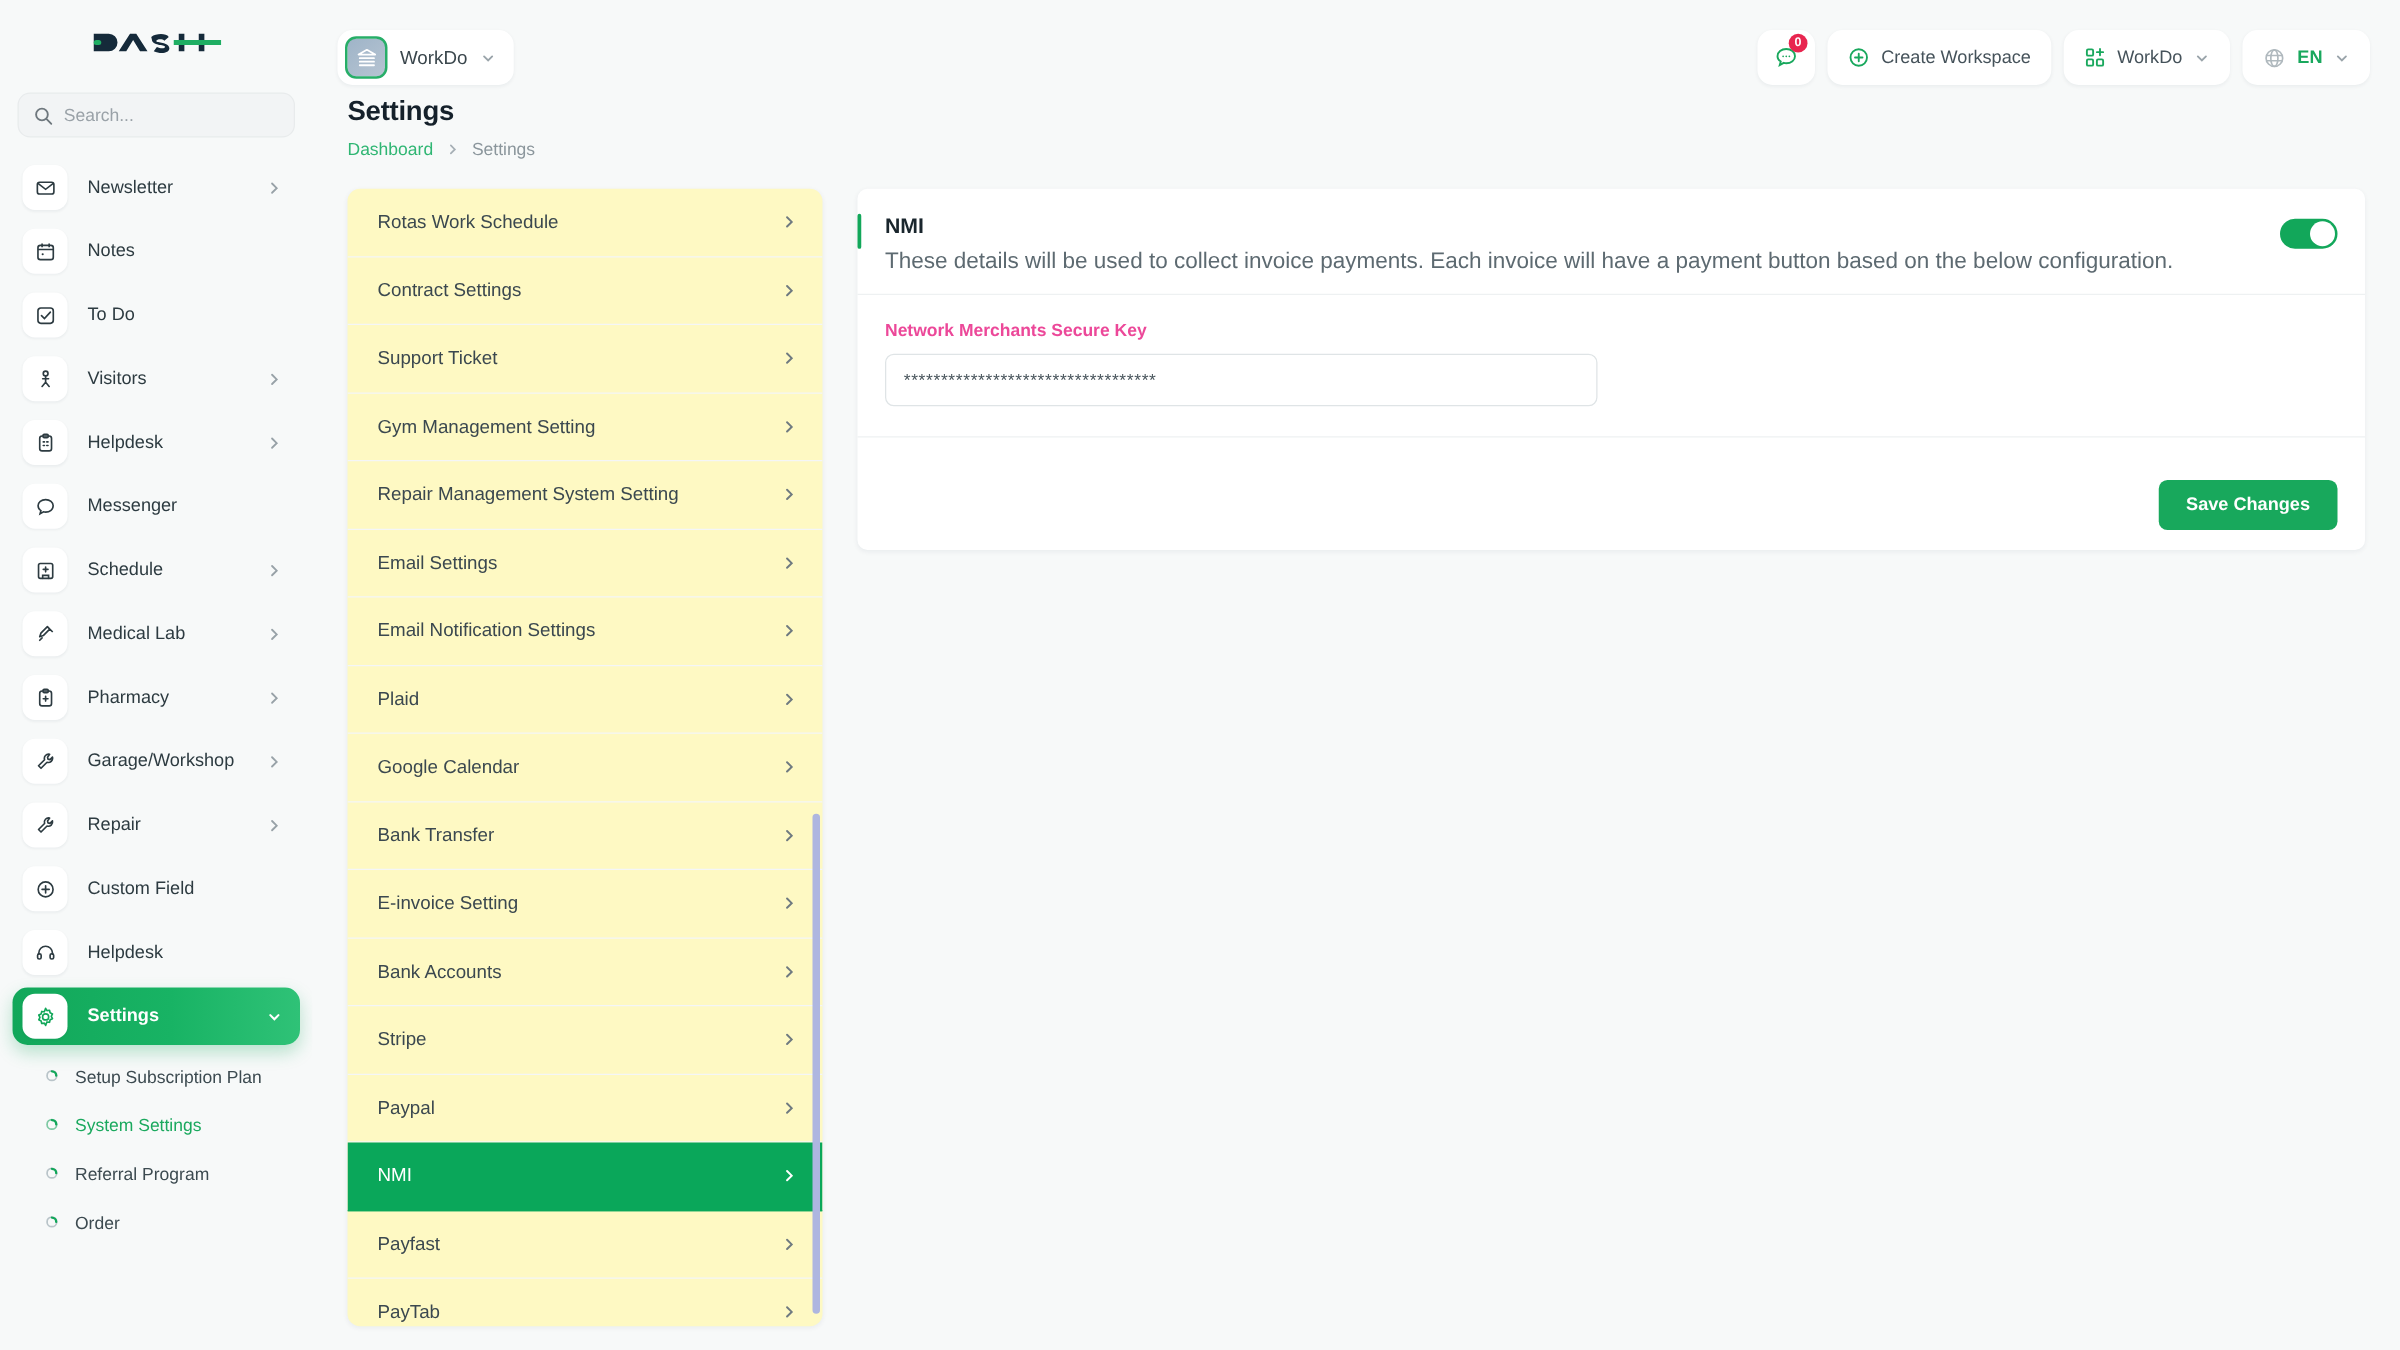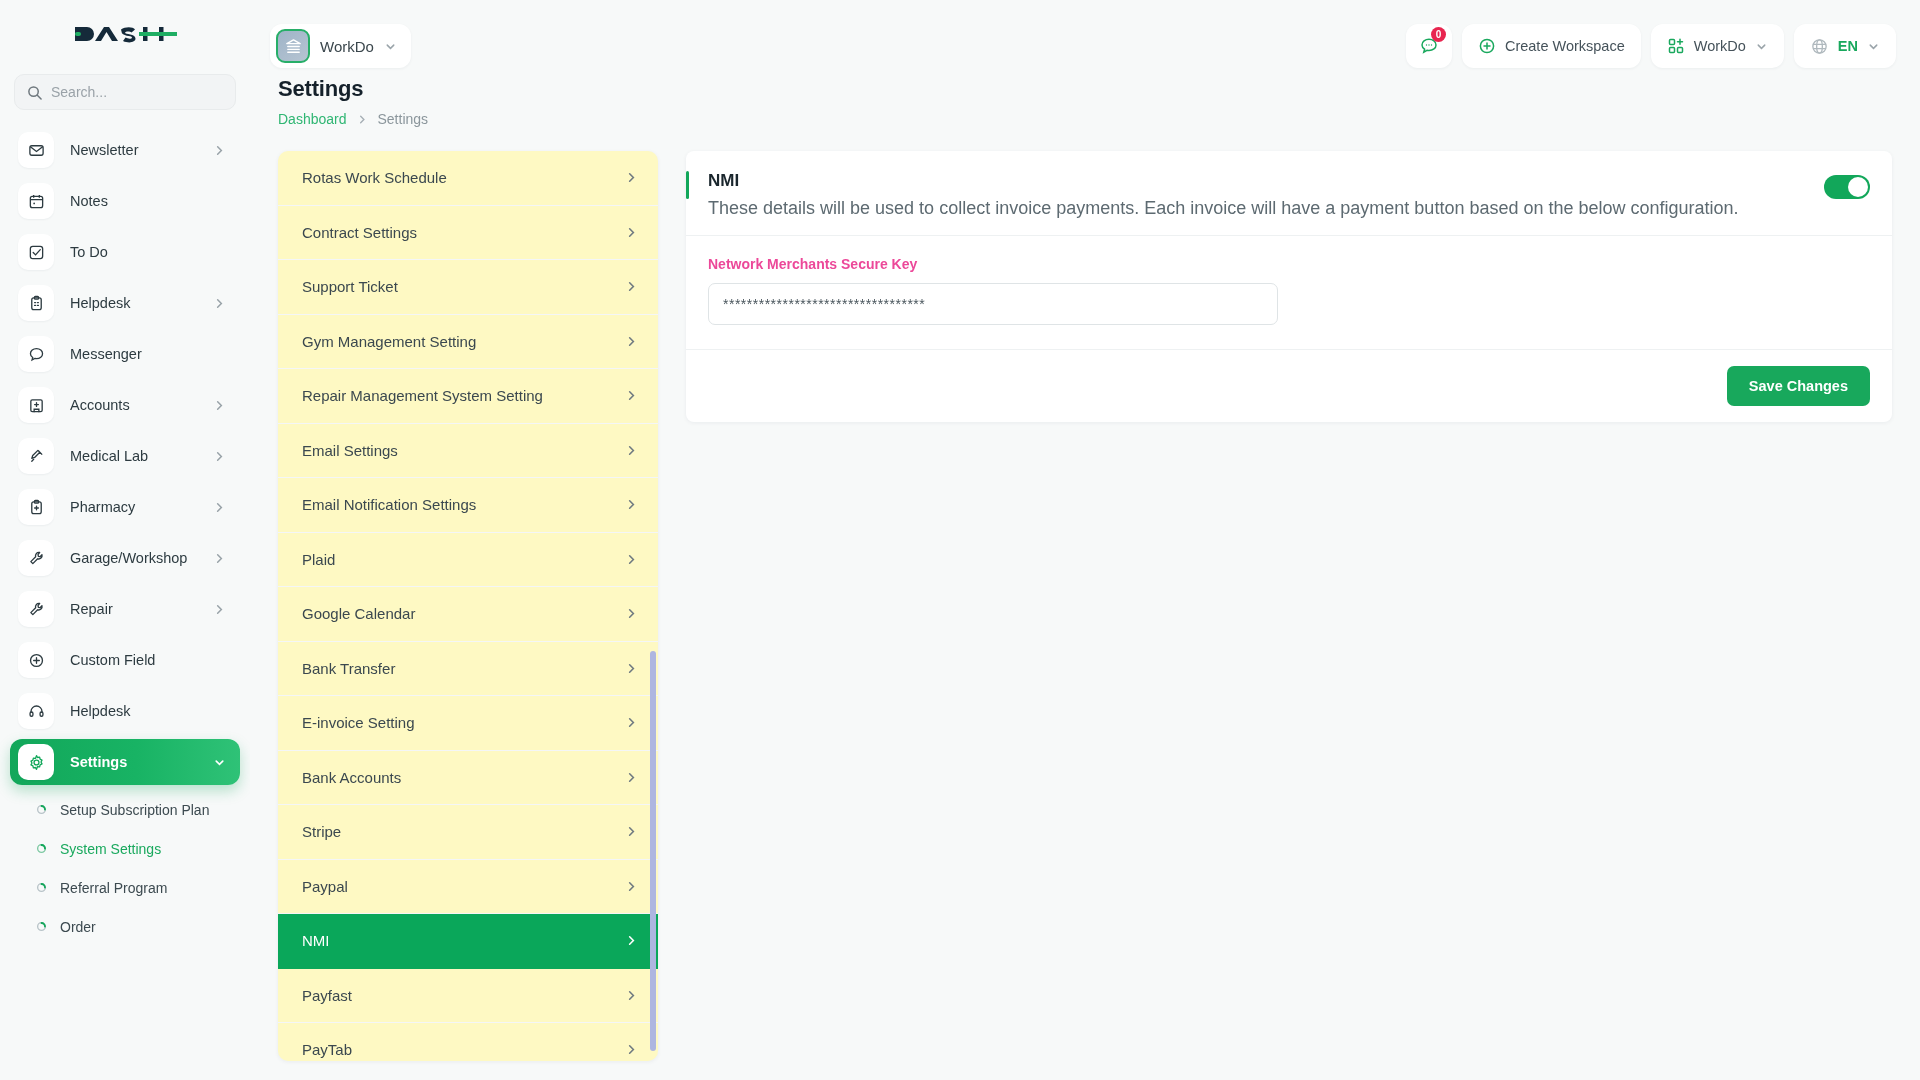--- a/index.html
+++ b/index.html
@@ -223,21 +223,21 @@
     font-size: 14px; color: #4a565d;
     outline: none; background: #fff;
     letter-spacing: .5px;
   }
   .card-foot { padding: 16px 22px; display: flex; justify-content: flex-end; }
   .save-btn {
     background: #18a85c; color: #fff;
     border: none; border-radius: 7px;
     height: 40px; padding: 0 22px;
     font-size: 14.5px; font-family: "Liberation Sans", sans-serif;
-    font-weight: bold; cursor: pointer;
+    font-weight: bold; cursor: pointer; margin-top: 18px;
   }
   svg { display: block; }
 </style>
 </head>
 <body>
 
 <aside class="sidebar">
   <div class="logo-wrap">
     <svg width="104" height="30" viewBox="0 0 104 30">
       <g fill="#152a3a">
@@ -293,20 +293,34 @@
     <div class="nav-item">
       <span class="ico">
         <svg width="17" height="17" viewBox="0 0 18 18" fill="none" stroke="#2d3b41" stroke-width="1.4">
           <rect x="2.5" y="2.5" width="13" height="13" rx="2.5"></rect>
             <path d="M5.5 9l2.5 2.5 5-5.5" stroke-linecap="round"></path>
         </svg>
         </span>
       <span class="lbl">To Do</span>
     </div>
 
+    <div class="nav-item">
+      <span class="ico">
+        <svg width="17" height="17" viewBox="0 0 18 18" fill="none" stroke="#2d3b41" stroke-width="1.4">
+          <circle cx="9" cy="4" r="2"></circle>
+            <path d="M9 6.5v5M6 15l3-3.5 3 3.5M6.5 8.5h5" stroke-linecap="round"></path>
+        </svg>
+        </span>
+      <span class="lbl">Visitors</span>
+      <span class="caret">
+        <svg width="13" height="13" viewBox="0 0 14 14" fill="none" stroke="currentColor" stroke-width="1.6">
+            <path d="M5 3l4 4-4 4" stroke-linecap="round"></path>
+          </svg>
+        </span>
+    </div>
 
     <div class="nav-item">
       <span class="ico">
         <svg width="17" height="17" viewBox="0 0 18 18" fill="none" stroke="#2d3b41" stroke-width="1.4">
           <rect x="4" y="3" width="10" height="12.5" rx="2"></rect>
             <rect x="6.8" y="1.6" width="4.4" height="2.8" rx="1"></rect>
             <path d="M7 8h4M7 11h4" stroke-linecap="round" stroke-dasharray="1 2"></path>
         </svg>
         </span>
       <span class="lbl">Helpdesk</span>
@@ -326,21 +340,21 @@
       <span class="lbl">Messenger</span>
     </div>
 
     <div class="nav-item">
       <span class="ico">
         <svg width="17" height="17" viewBox="0 0 18 18" fill="none" stroke="#2d3b41" stroke-width="1.4">
           <rect x="3" y="3" width="12" height="12.5" rx="1.5"></rect>
             <path d="M9 6v4M7 8h4M6.5 15.5v-2.5h5v2.5" stroke-linecap="round"></path>
         </svg>
         </span>
-      <span class="lbl">Accounts</span>
+      <span class="lbl">Schedule</span>
       <span class="caret">
         <svg width="13" height="13" viewBox="0 0 14 14" fill="none" stroke="currentColor" stroke-width="1.6">
             <path d="M5 3l4 4-4 4" stroke-linecap="round"></path>
           </svg>
         </span>
     </div>
 
     <div class="nav-item">
       <span class="ico">
         <svg width="17" height="17" viewBox="0 0 18 18" fill="none" stroke="#2d3b41" stroke-width="1.4">

